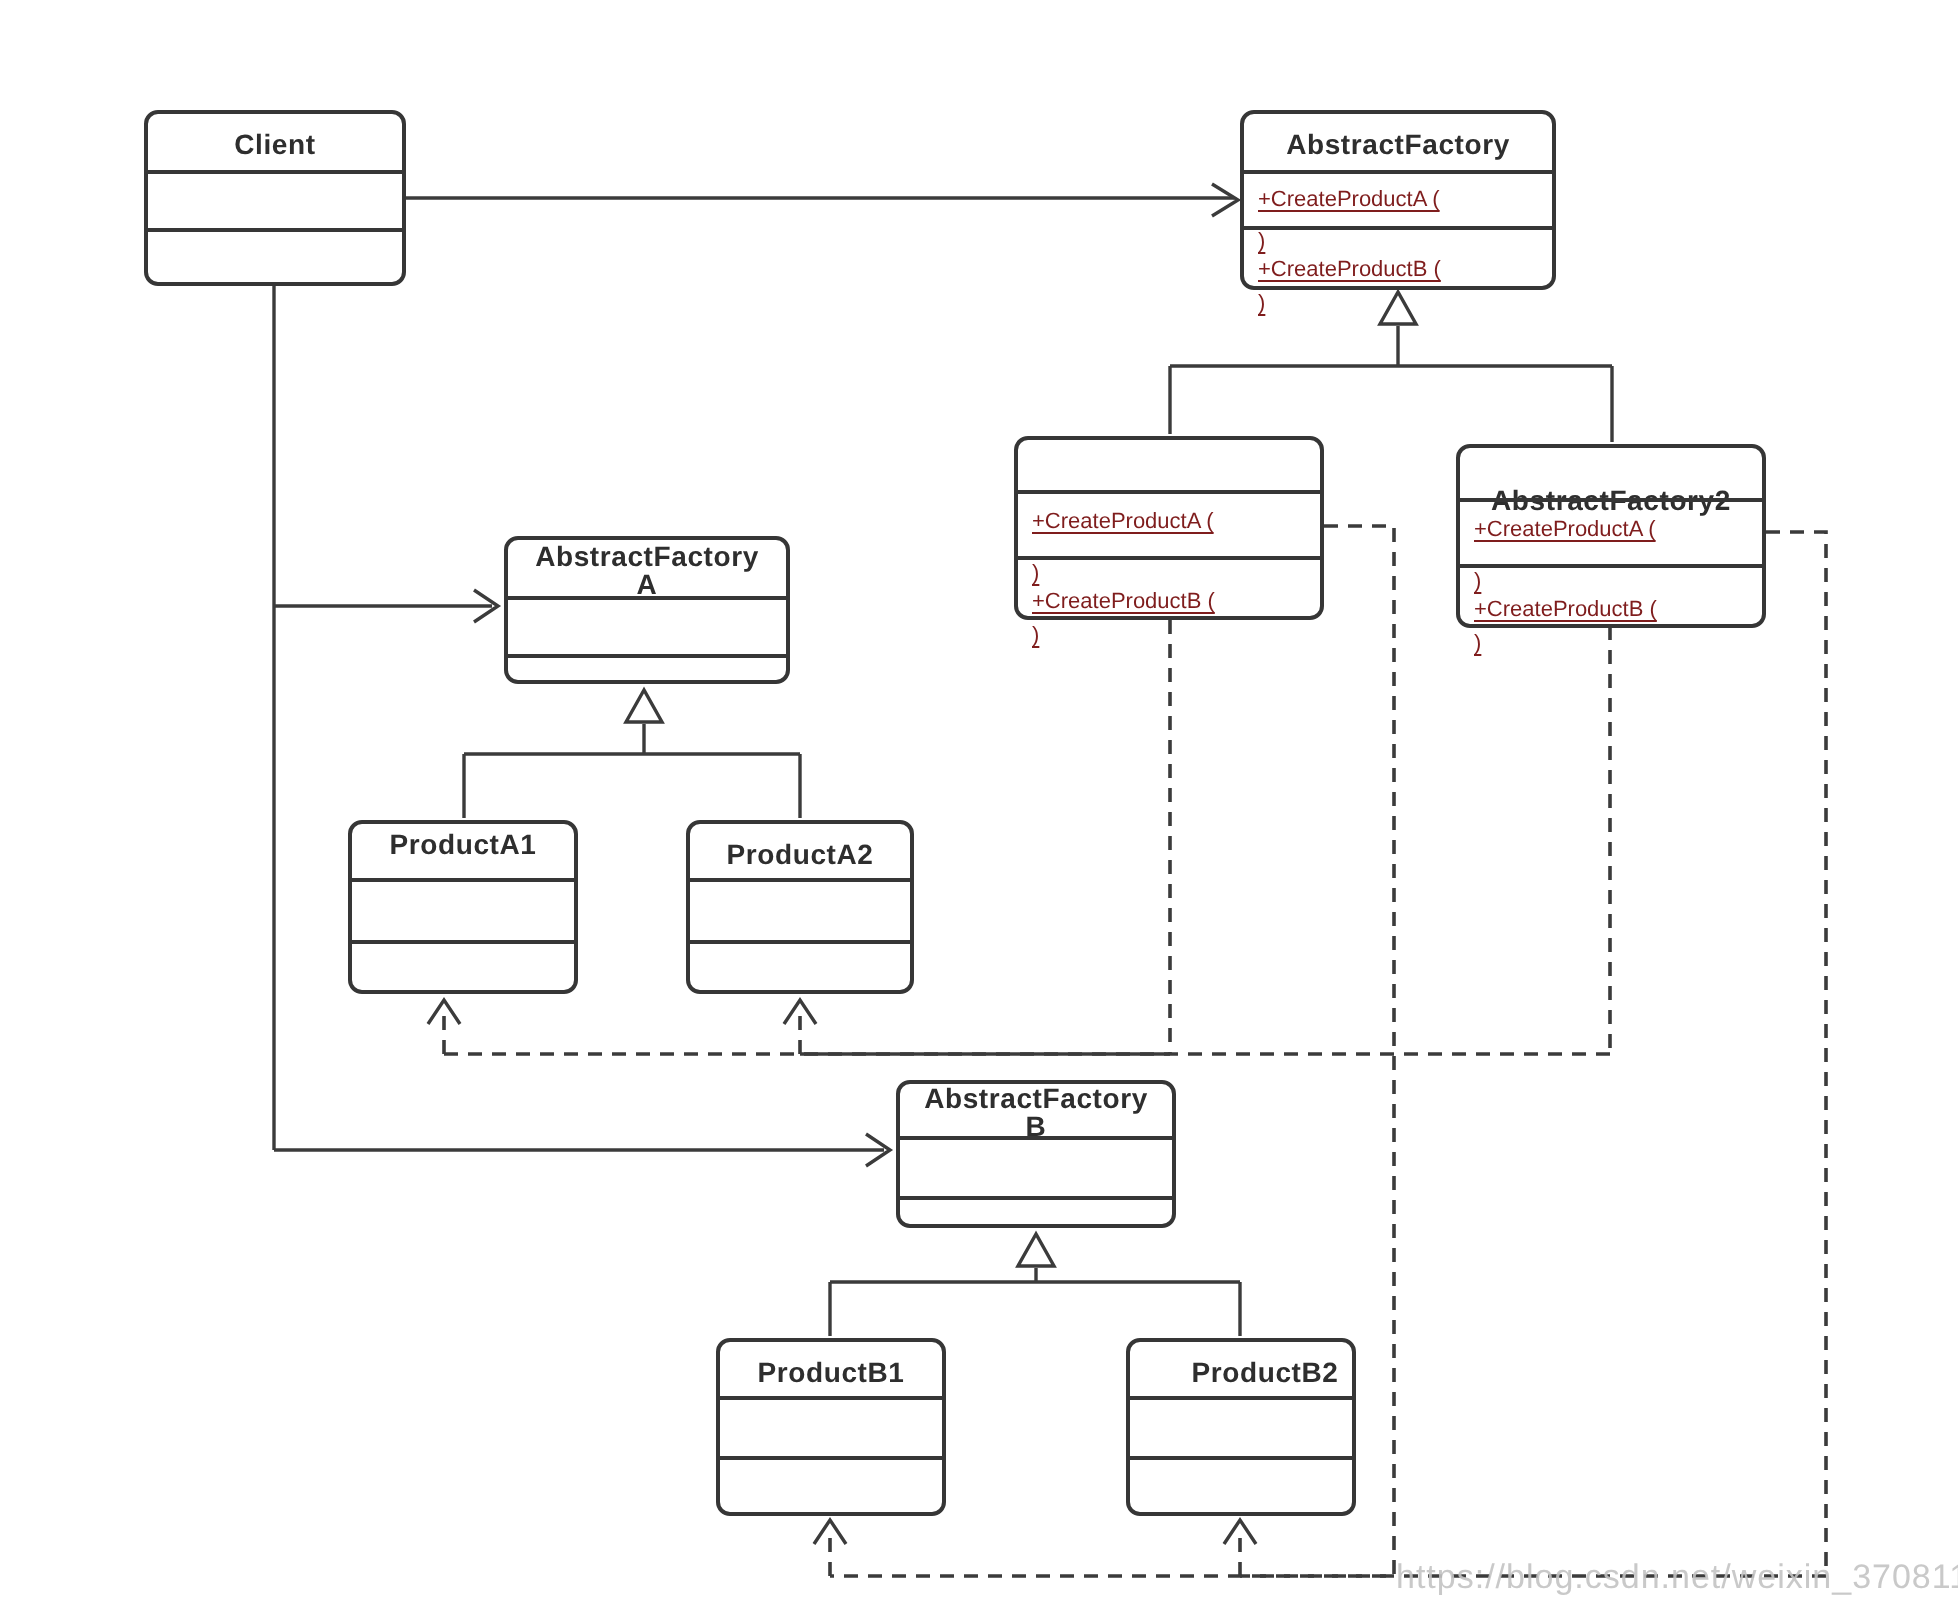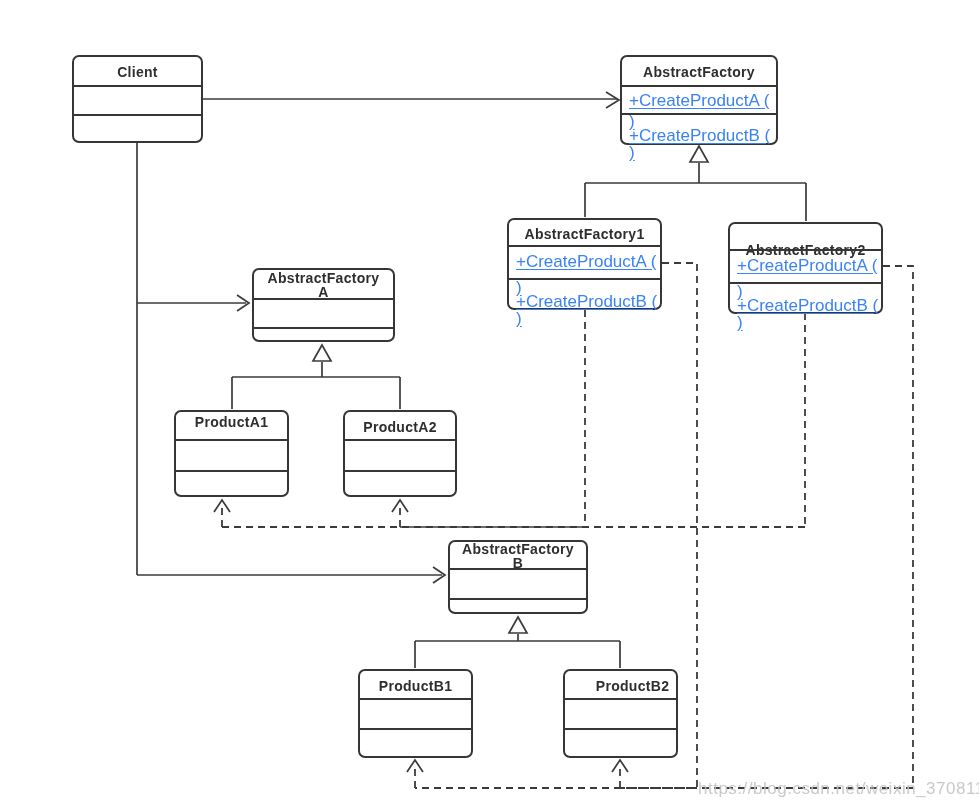--- a/index.html
+++ b/index.html
@@ -23,21 +23,21 @@
   }
   .uml-title{
     position:absolute;left:0;right:0;top:0;
     display:flex;flex-direction:column;align-items:center;justify-content:center;
     font-weight:bold;font-size:14px;line-height:14px;
     color:#2e2e2e;letter-spacing:.3px;
   }
   .sep{position:absolute;left:0;right:0;height:0;border-top:2px solid #363636;}
   .method{
     position:absolute;left:7px;
-    font-size:17px;line-height:15px;color:#3b82f6;
+    font-size:11px;line-height:15px;color:#7f1d1d;
     text-decoration:underline;text-underline-offset:2px;
     white-space:nowrap;
   }
   .watermark{
     position:absolute;left:698px;top:779px;
     font-size:17px;color:rgba(195,195,195,0.9);
     letter-spacing:.5px;white-space:nowrap;
   }
 </style>
 </head>
@@ -94,23 +94,20 @@
           <span>AbstractFactory</span>
         </div>
         <div class="sep" style="top: 28px;"></div>
         <div class="sep" style="top: 56px;"></div>
         <div class="method" style="top: 36px;">+CreateProductA (</div>
         <div class="method" style="top: 57px;">)</div>
         <div class="method" style="top: 71px;">+CreateProductB (</div>
         <div class="method" style="top: 88px;">)</div>
       </div>
       <div class="uml-box" style="left: 507px; top: 218px; width: 155px; height: 92px;">
-        <div class="uml-title" style="height: 27px;">
-          <span>AbstractFactory1</span>
-        </div>
         <div class="sep" style="top: 25px;"></div>
         <div class="sep" style="top: 58px;"></div>
         <div class="method" style="top: 34px;">+CreateProductA (</div>
         <div class="method" style="top: 60px;">)</div>
         <div class="method" style="top: 74px;">+CreateProductB (</div>
         <div class="method" style="top: 91px;">)</div>
       </div>
       <div class="uml-box" style="left: 728px; top: 222px; width: 155px; height: 92px;">
         <div class="uml-title" style="height: 27px; margin-top: 12px;">
           <span>AbstractFactory2</span>

